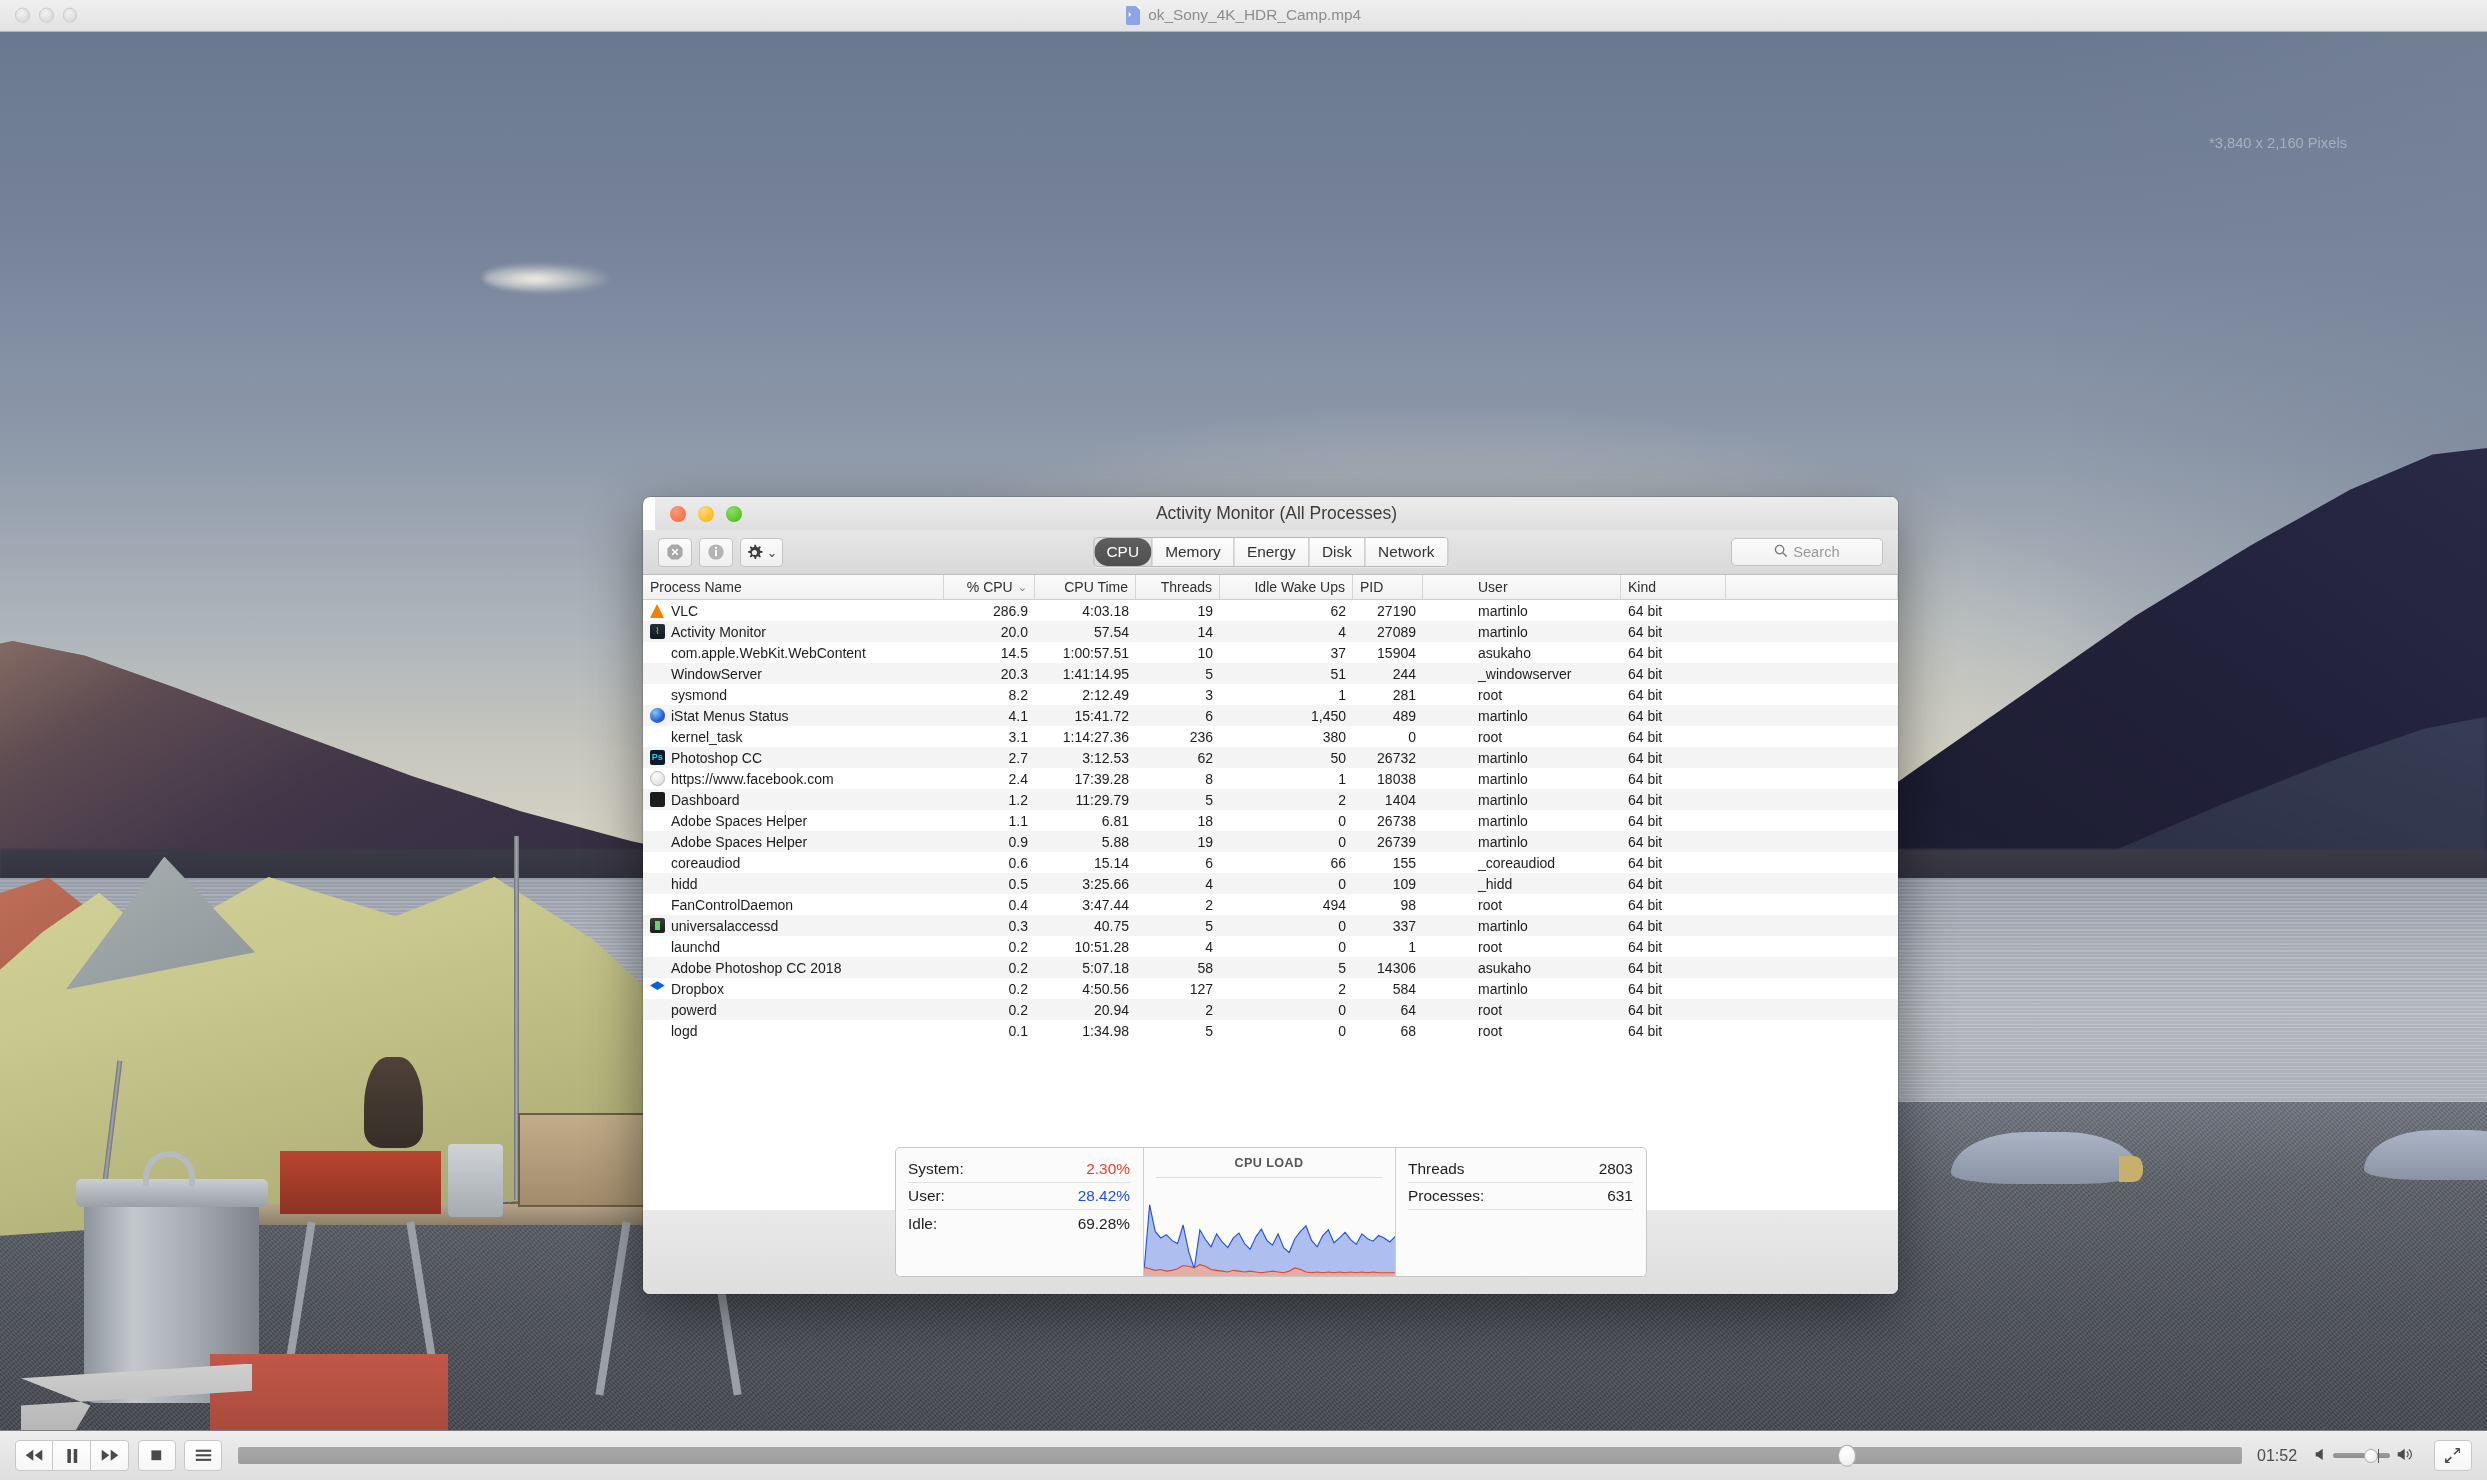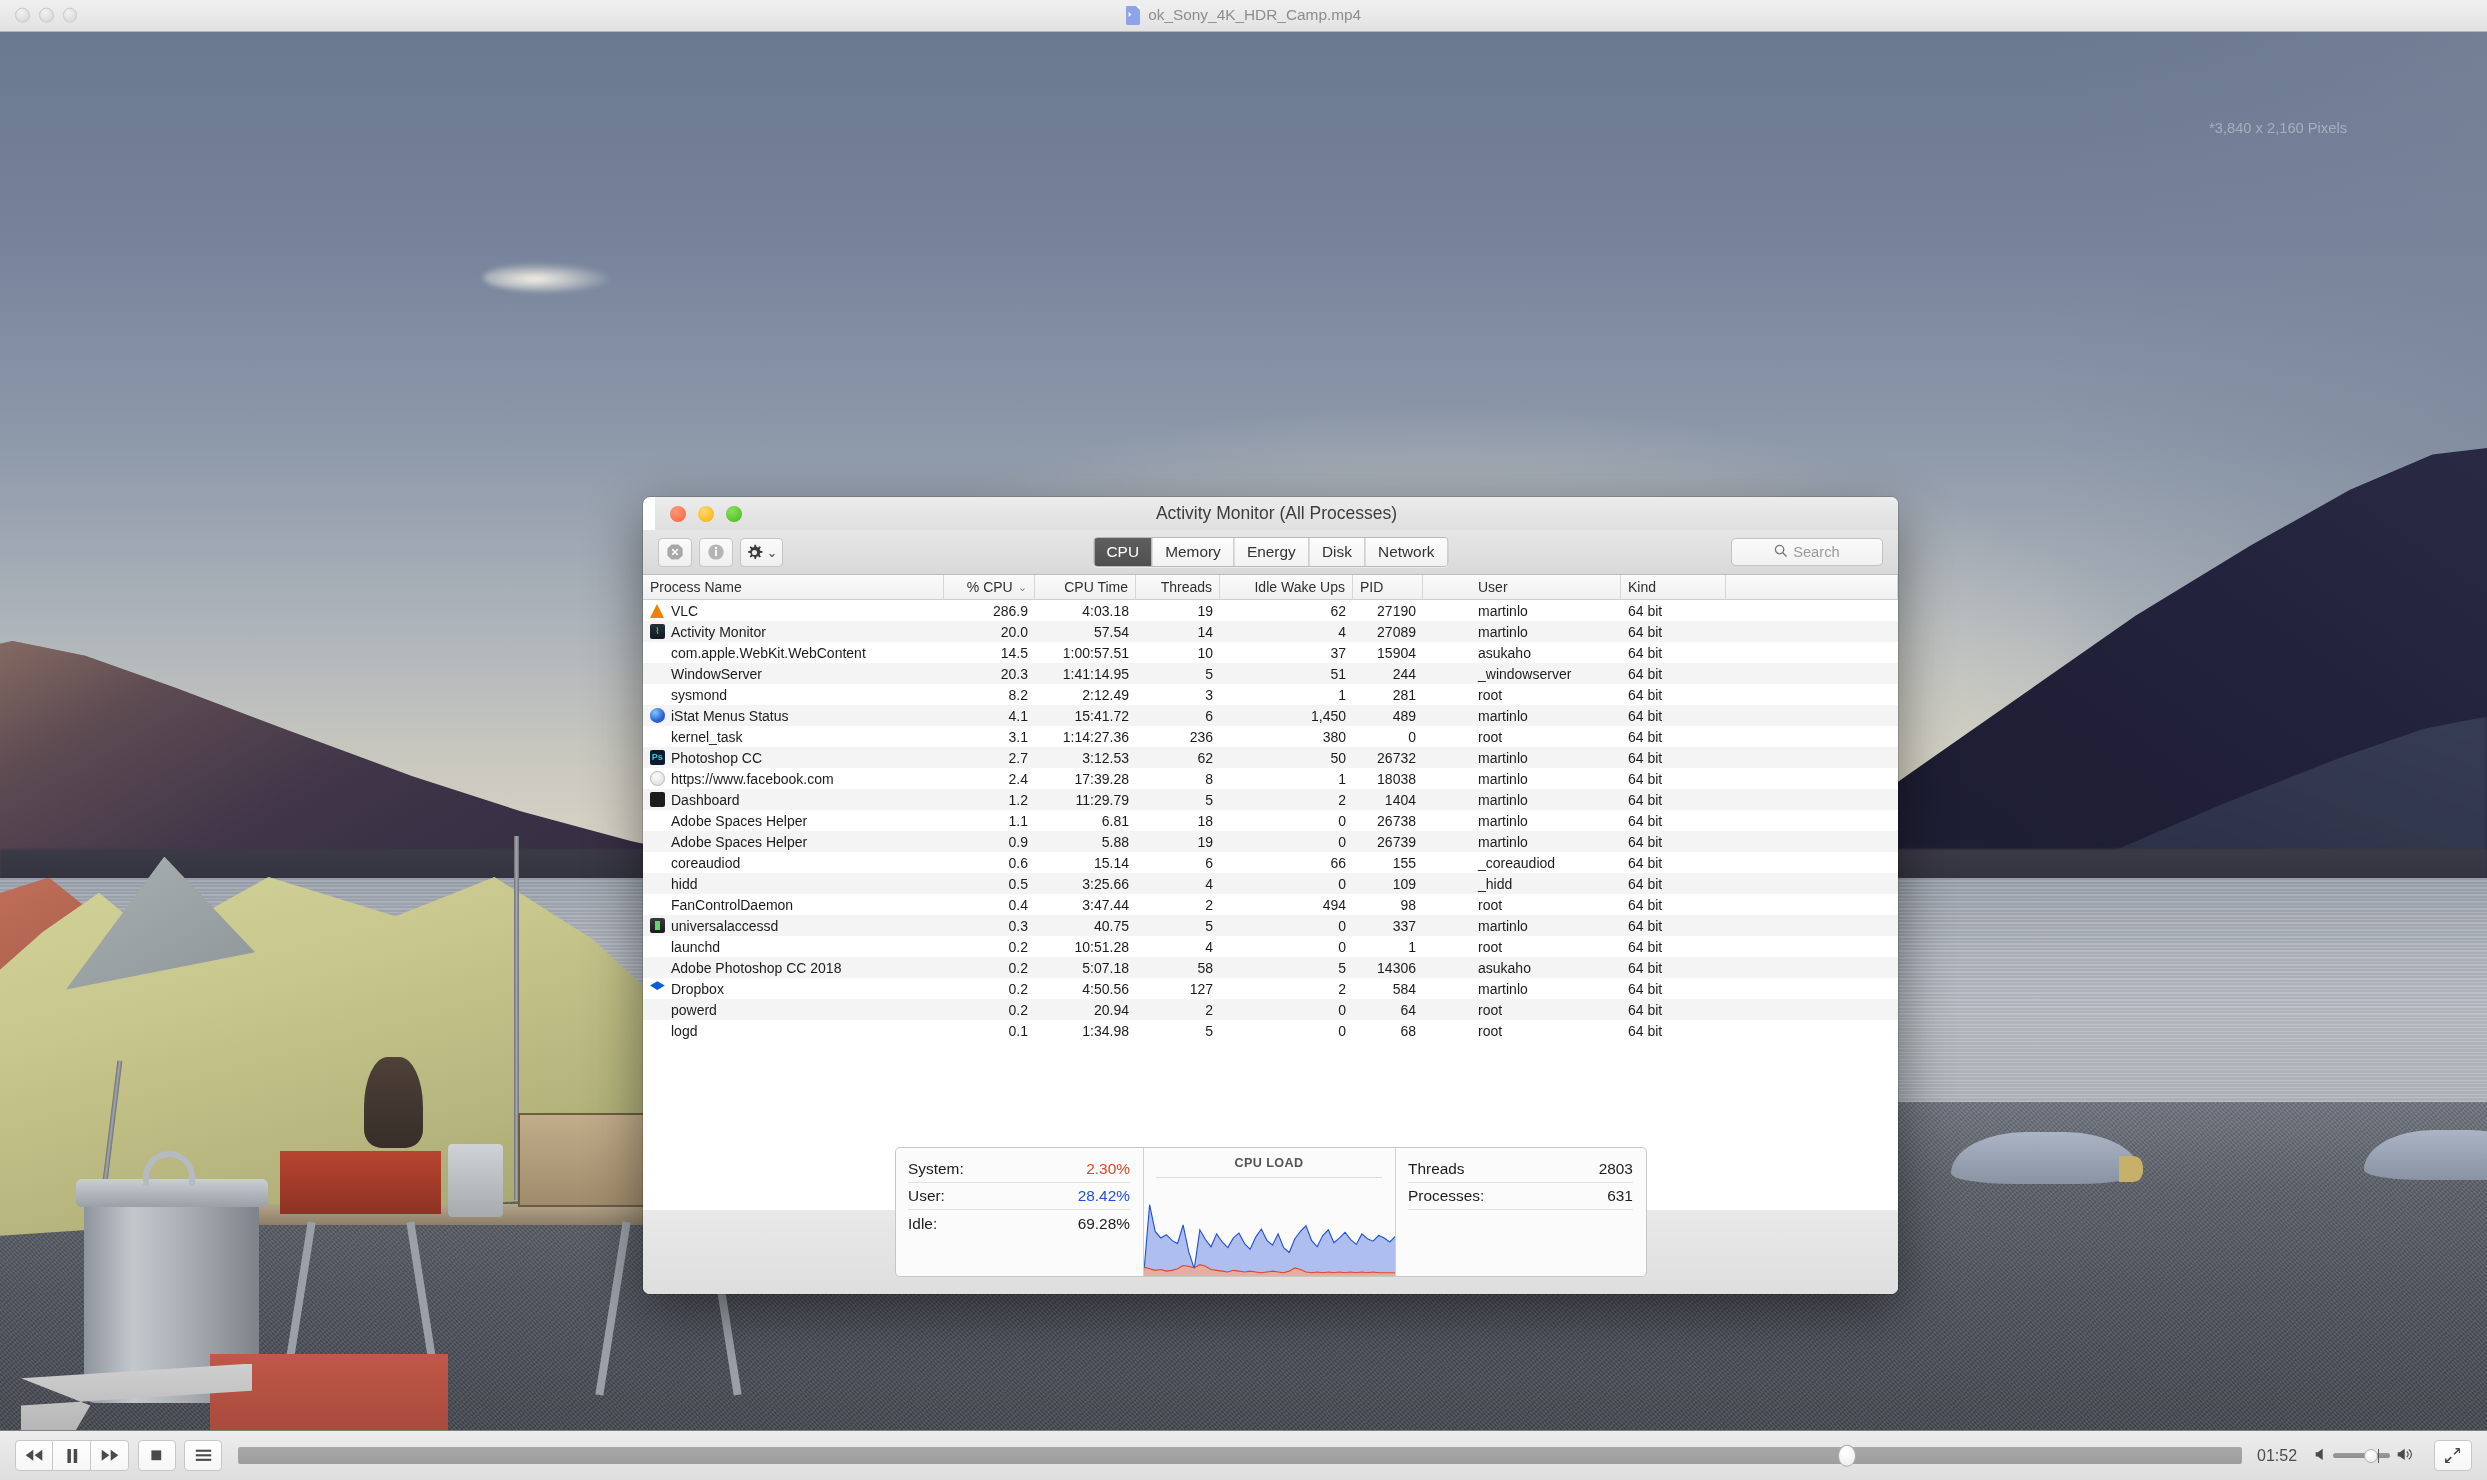--- a/index.html
+++ b/index.html
@@ -256,21 +256,21 @@
   }
   #wm-hdr {
     flex: 1 1 50%;
     background: rgba(224,229,236,0.85);
     display: flex; align-items: center; justify-content: center;
     color: #5f6c80; font-size: 48px; font-weight: 700;
     letter-spacing: -0.7px;
     font-family: "DejaVu Sans", sans-serif;
   }
   #wm-caption {
-    margin-top: 0; color: #cfd6de; font-size: 14.7px;
+    margin-top: 15px; color: #cfd6de; font-size: 14.7px;
   }
 
   
   #controlbar {
     height: 50px; flex: 0 0 50px;
     background: linear-gradient(#ededed, #dedede);
     border-top: 0.7px solid #7e7e7e;
     display: flex; align-items: center; gap: 0;
     padding: 0 15.4px;
   }
@@ -364,21 +364,21 @@
     box-shadow: 0 0.7px 0 rgba(255,255,255,0.6);
   }
   .am-tab {
     padding: 0 12.6px; height: 28px; min-width: 53px;
     display: flex; align-items: center; justify-content: center;
     font-size: 15.4px; color: #333;
     background: linear-gradient(#fdfdfd, #f2f2f2);
     border-left: 0.7px solid #c2c2c2;
   }
   .am-tab:first-child { border-left: none; }
-  .am-tab.active { background: linear-gradient(#5f5f5f, #4f4f4f); color: #fff; }
+  .am-tab.active { background: linear-gradient(#5f5f5f, #4f4f4f); color: #fff; border-radius: 14px; }
   #am-search {
     position: absolute; right: 15.4px;
     width: 152px; height: 28px;
     background: linear-gradient(#fbfbfb, #f1f1f1);
     border: 0.7px solid #c2c2c2; border-radius: 4.9px;
     display: flex; align-items: center; justify-content: center; gap: 6.3px;
     color: #9a9a9a; font-size: 14.7px;
   }
 
   

